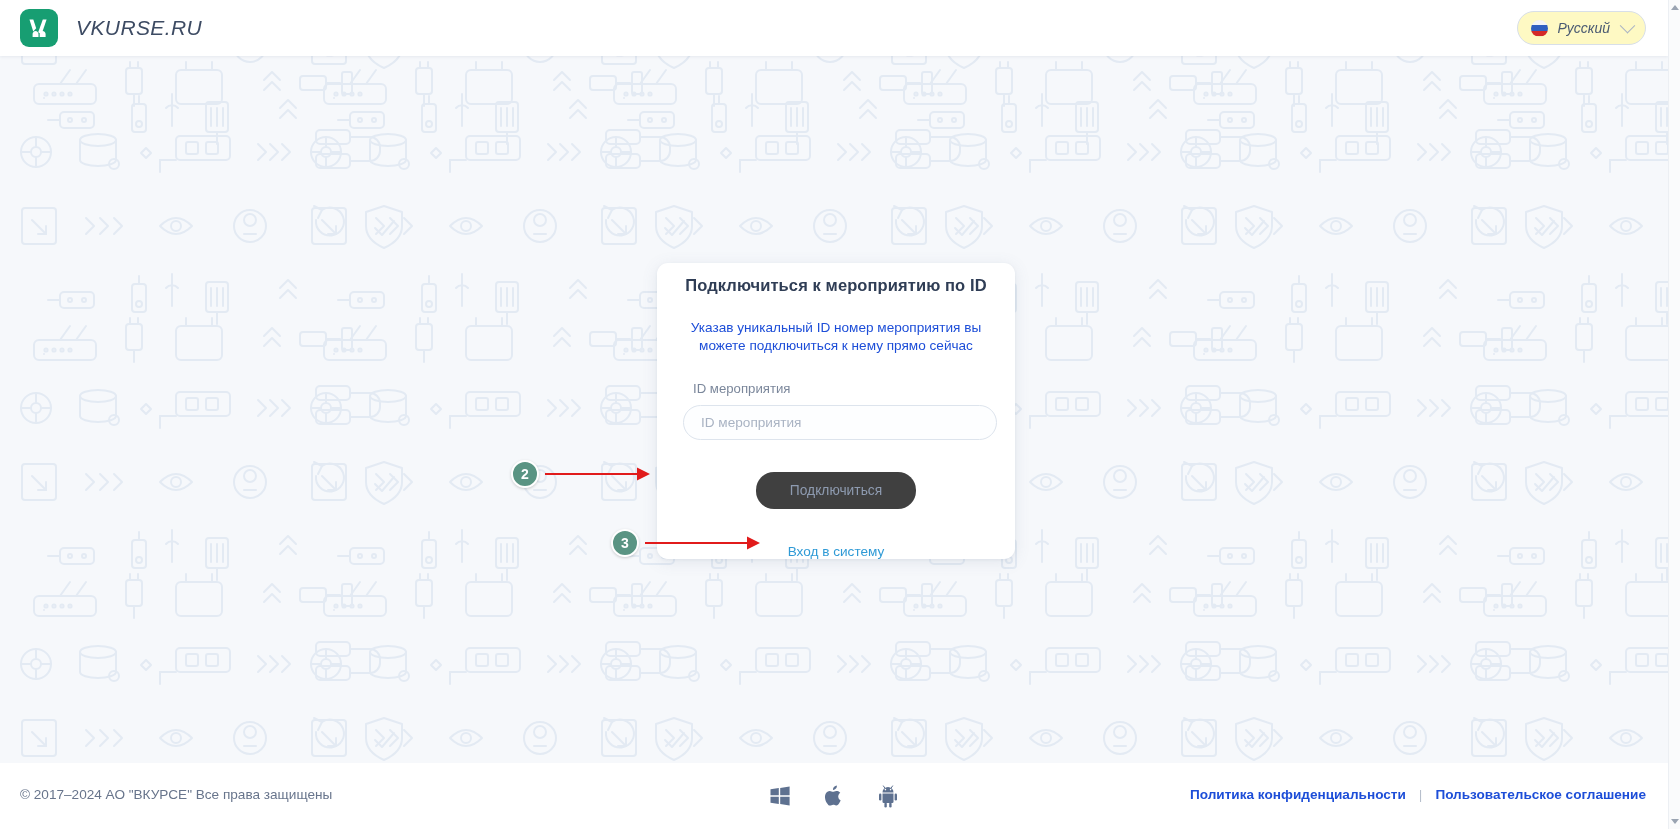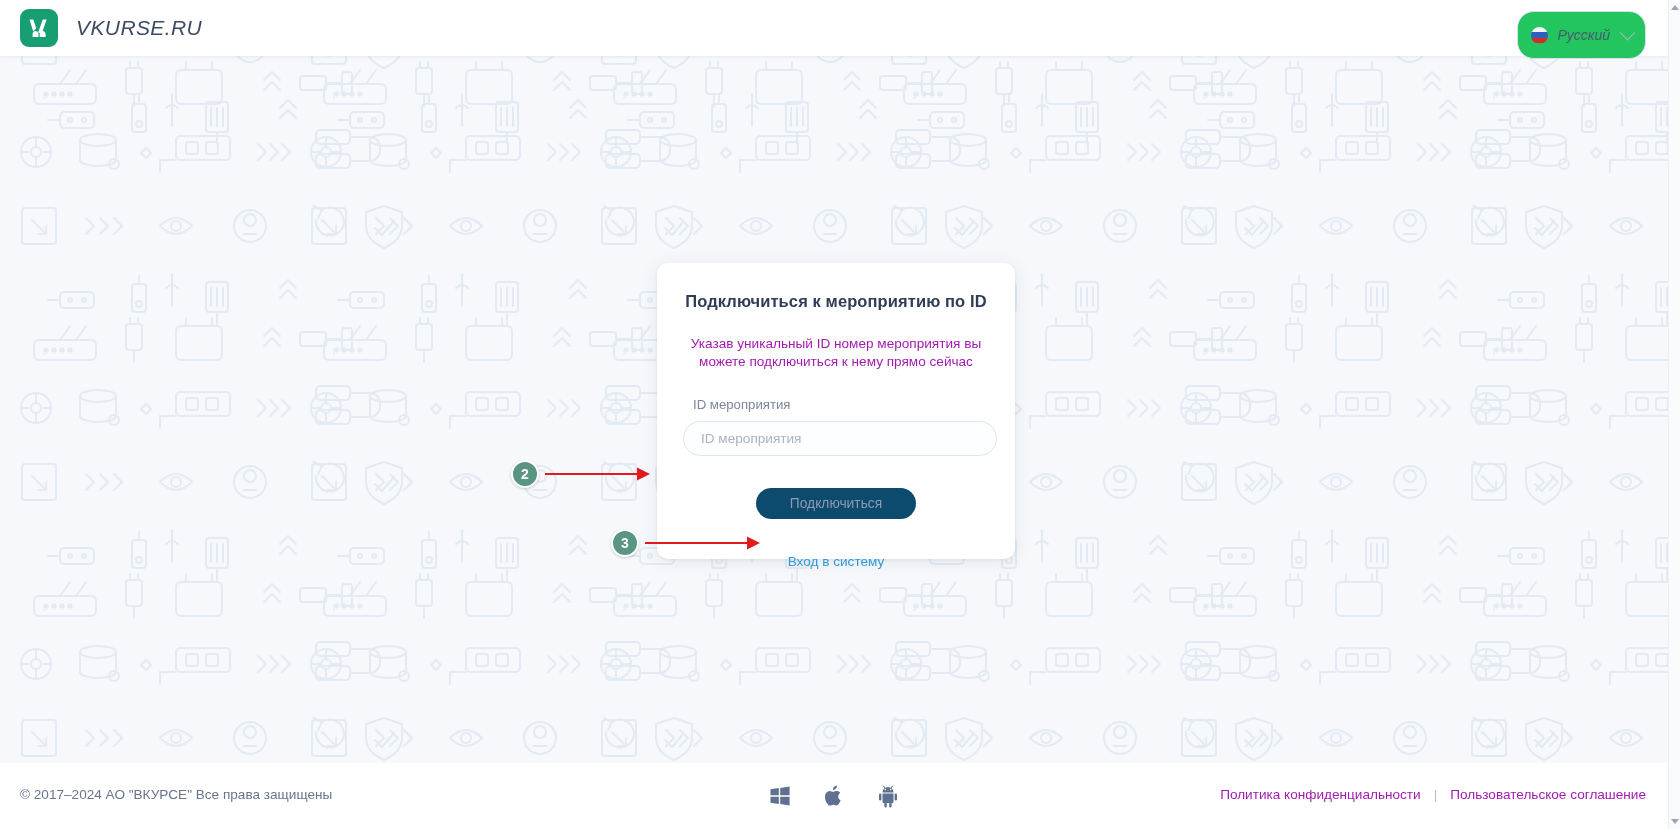--- a/index.html
+++ b/index.html
@@ -39,24 +39,24 @@
   #logo-mark svg { position: absolute; left: 0; top: 0; }
   #brand-title {
     margin-left: 18px;
     font-size: 21px;
     letter-spacing: .4px;
     color: #3d4b63;
     font-weight: 400;
   }
   #lang-select {
     position: absolute; right: 22px; top: 11px;
-    height: 48px; min-width: 120px;
+    height: 34px; min-width: 120px;
     border: 1px solid #d8dfe8;
     border-radius: 17px;
-    background: #22c55e;
+    background: #fef9c3;
     display: flex; align-items: center;
     padding: 0 12px 0 13px;
     cursor: pointer;
   }
   .flag-ru {
     width: 17px; height: 17px; border-radius: 50%;
     overflow: hidden; position: relative;
     flex: 0 0 auto;
     box-shadow: 0 0 0 1px rgba(0,0,0,.06) inset;
   }
@@ -91,33 +91,33 @@
     position: absolute;
     left: 657px; top: 207px;
     width: 358px; height: 296px;
     background: #ffffff;
     border-radius: 11px;
     box-shadow: 0 3px 16px rgba(90,110,140,0.13), 0 1px 3px rgba(90,110,140,0.08);
     z-index: 10;
     padding: 0 26px;
   }
   #card-title {
-    margin: 0; padding-top: 29px;
+    margin: 0; padding-top: 13px;
     text-align: center;
     font-size: 16.5px;
     font-weight: 700;
     color: #2f3d55;
     letter-spacing: .1px;
   }
   #card-desc {
     margin: 0; padding-top: 24px;
     text-align: center;
     font-size: 13.6px;
     line-height: 1.32;
-    color: #a21caf;
+    color: #1d4ed8;
     padding-left: 6px; padding-right: 6px;
   }
   #field-label {
     margin-top: 26px;
     font-size: 13.2px;
     color: #7b879b;
     padding-left: 10px;
   }
   #event-id-input {
     display: block;
@@ -129,24 +129,24 @@
     padding: 0 17px;
     font-size: 13.6px;
     color: #44506a;
     font-family: inherit;
     outline: none;
   }
   #event-id-input::placeholder { color: #a9b3c3; }
   #connect-button {
     display: block;
     margin: 32px auto 0 auto;
-    width: 160px; height: 31px;
+    width: 160px; height: 37px;
     border: none;
     border-radius: 18px;
-    background: #0c4a6e;
+    background: #404040;
     color: #8e9bb0;
     font-size: 13.8px;
     font-family: inherit;
     cursor: default;
   }
   #login-link {
     display: block;
     margin-top: 35px;
     text-align: center;
     font-size: 13.6px;
@@ -187,21 +187,21 @@
   #platform-icons {
     position: absolute; left: 0; right: 0; top: 20px;
     display: flex; justify-content: center; gap: 30px;
   }
   #platform-icons .pico { width: 24px; height: 26px; display: block; }
   #footer-links {
     position: absolute; right: 22px; top: 24px;
     display: flex; align-items: center; gap: 13px;
     font-size: 13.6px;
   }
-  #footer-links a { color: #a21caf; text-decoration: none; }
+  #footer-links a { color: #1d4ed8; text-decoration: none; font-weight: bold; }
   #footer-links .sep { color: #b7bfcc; }
 
   
   #scrollbar {
     position: absolute; right: 0; top: 0;
     width: 12px; height: 829px;
     background: #fafbfc;
     border-left: 1px solid #eceff3;
     z-index: 40;
   }

